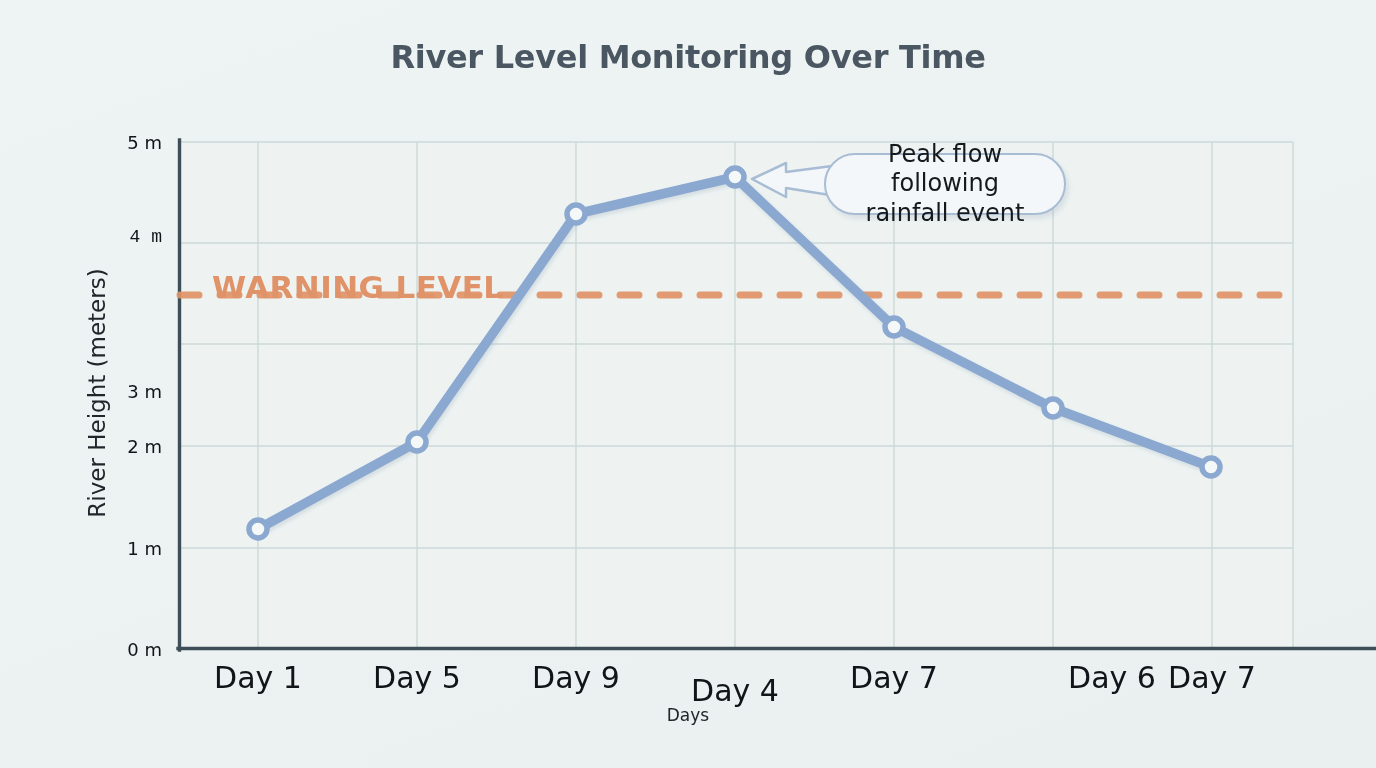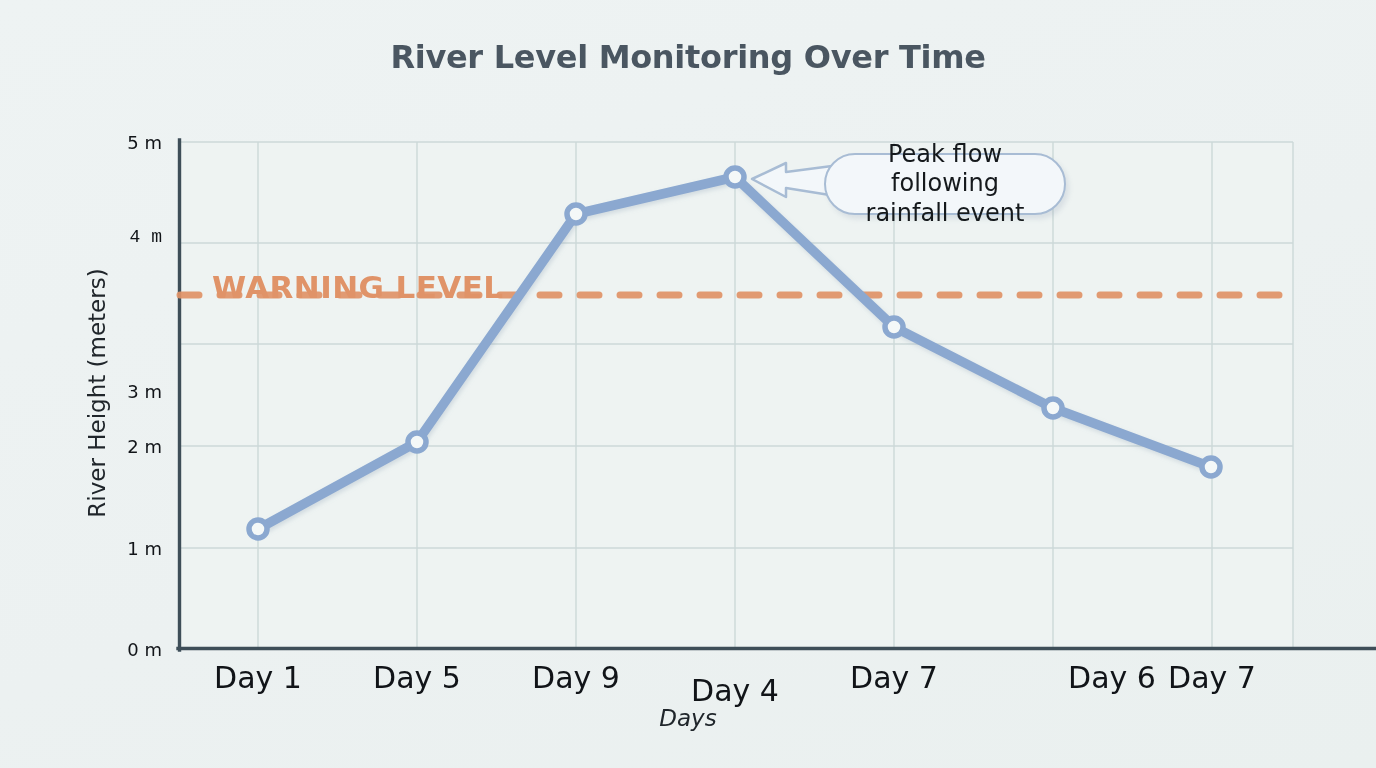--- a/index.html
+++ b/index.html
@@ -43,24 +43,23 @@
     font-size: 23px;
     color: #20262b;
     font-family: "DejaVu Sans", sans-serif;
   }
   .x-axis-label {
     position: absolute;
     left: 0;
     top: 705px;
     width: 1376px;
     text-align: center;
-    font-size: 23px;
+    font-size: 17px;
     color: #20262b;
     font-family: "DejaVu Sans", sans-serif;
-    font-style: italic;
   }
   .y-tick {
     position: absolute;
     right: 0;
     width: 80px;
     text-align: right;
     font-size: 18px;
     color: #111418;
     font-family: "DejaVu Sans", sans-serif;
     transform: translateY(-50%);

